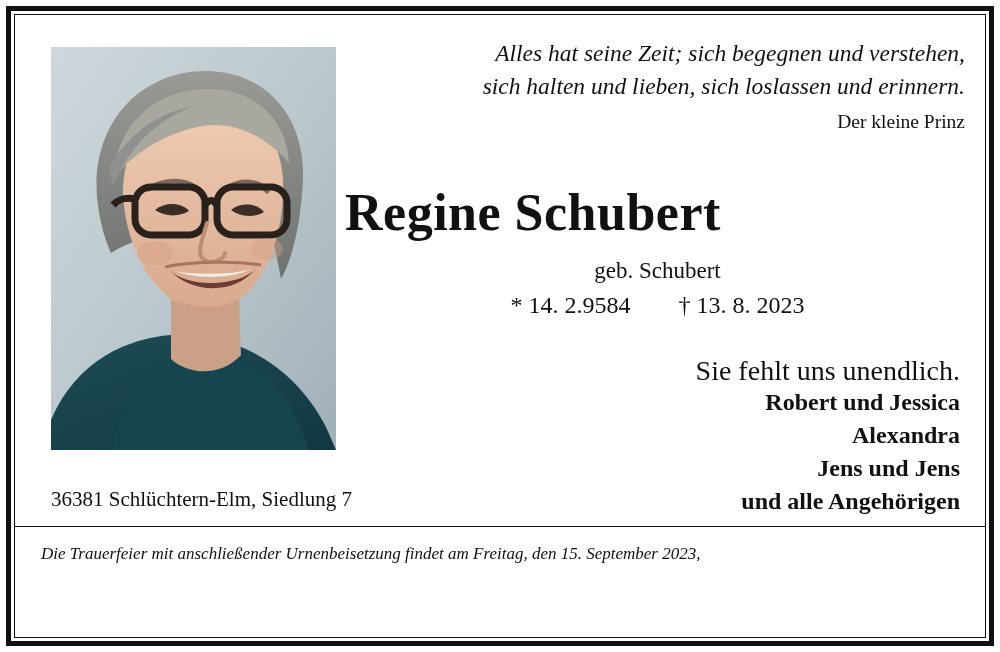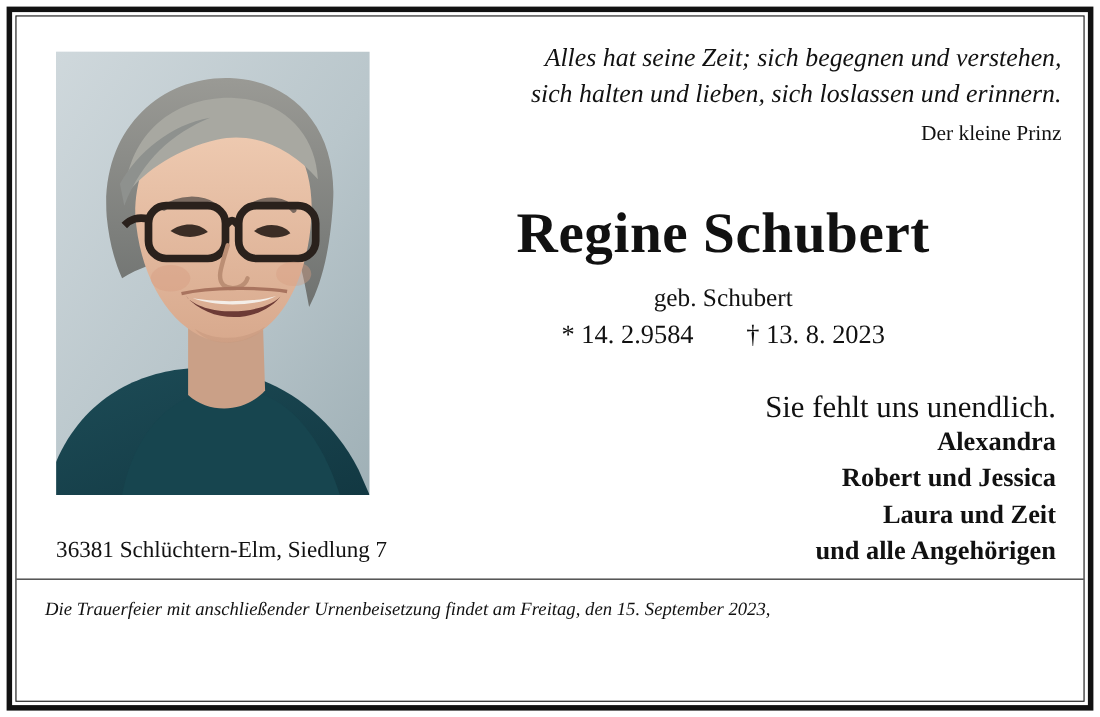--- a/index.html
+++ b/index.html
@@ -82,21 +82,20 @@
     font-size: 19.5px;
     color: #111111;
   }
 
   
   .name {
     position: absolute;
     left: 330px;
     top: 168px;
     width: 625px;
-    text-align: center;
     font-weight: bold;
     font-size: 52px;
     letter-spacing: 0.5px;
     white-space: nowrap;
   }
   .maiden {
     position: absolute;
     left: 330px;
     top: 243px;
     width: 625px;
@@ -249,23 +248,23 @@
     <div class="name">Regine Schubert</div>
     <div class="maiden">geb. Schubert</div>
     <div class="dates">
       <span>* 14. 2.9584</span>
       <span class="gap"></span>
       <span>† 13. 8. 2023</span>
     </div>
 
     <div class="mourn-lead">Sie fehlt uns unendlich.</div>
     <div class="mourn-list">
+      <div>Robert und Jessica</div>
       <div>Alexandra</div>
-      <div>Robert und Jessica</div>
-      <div>Laura und Zeit</div>
+      <div>Jens und Jens</div>
       <div>und alle Angehörigen</div>
     </div>
 
     <div class="address">36381 Schlüchtern-Elm, Siedlung 7</div>
 
     <div class="divider"></div>
 
     <div class="footer">
       <span>Die Trauerfeier mit anschließender Urnenbeisetzung findet am Freitag, den 15. September 2023,</span>
     </div>

